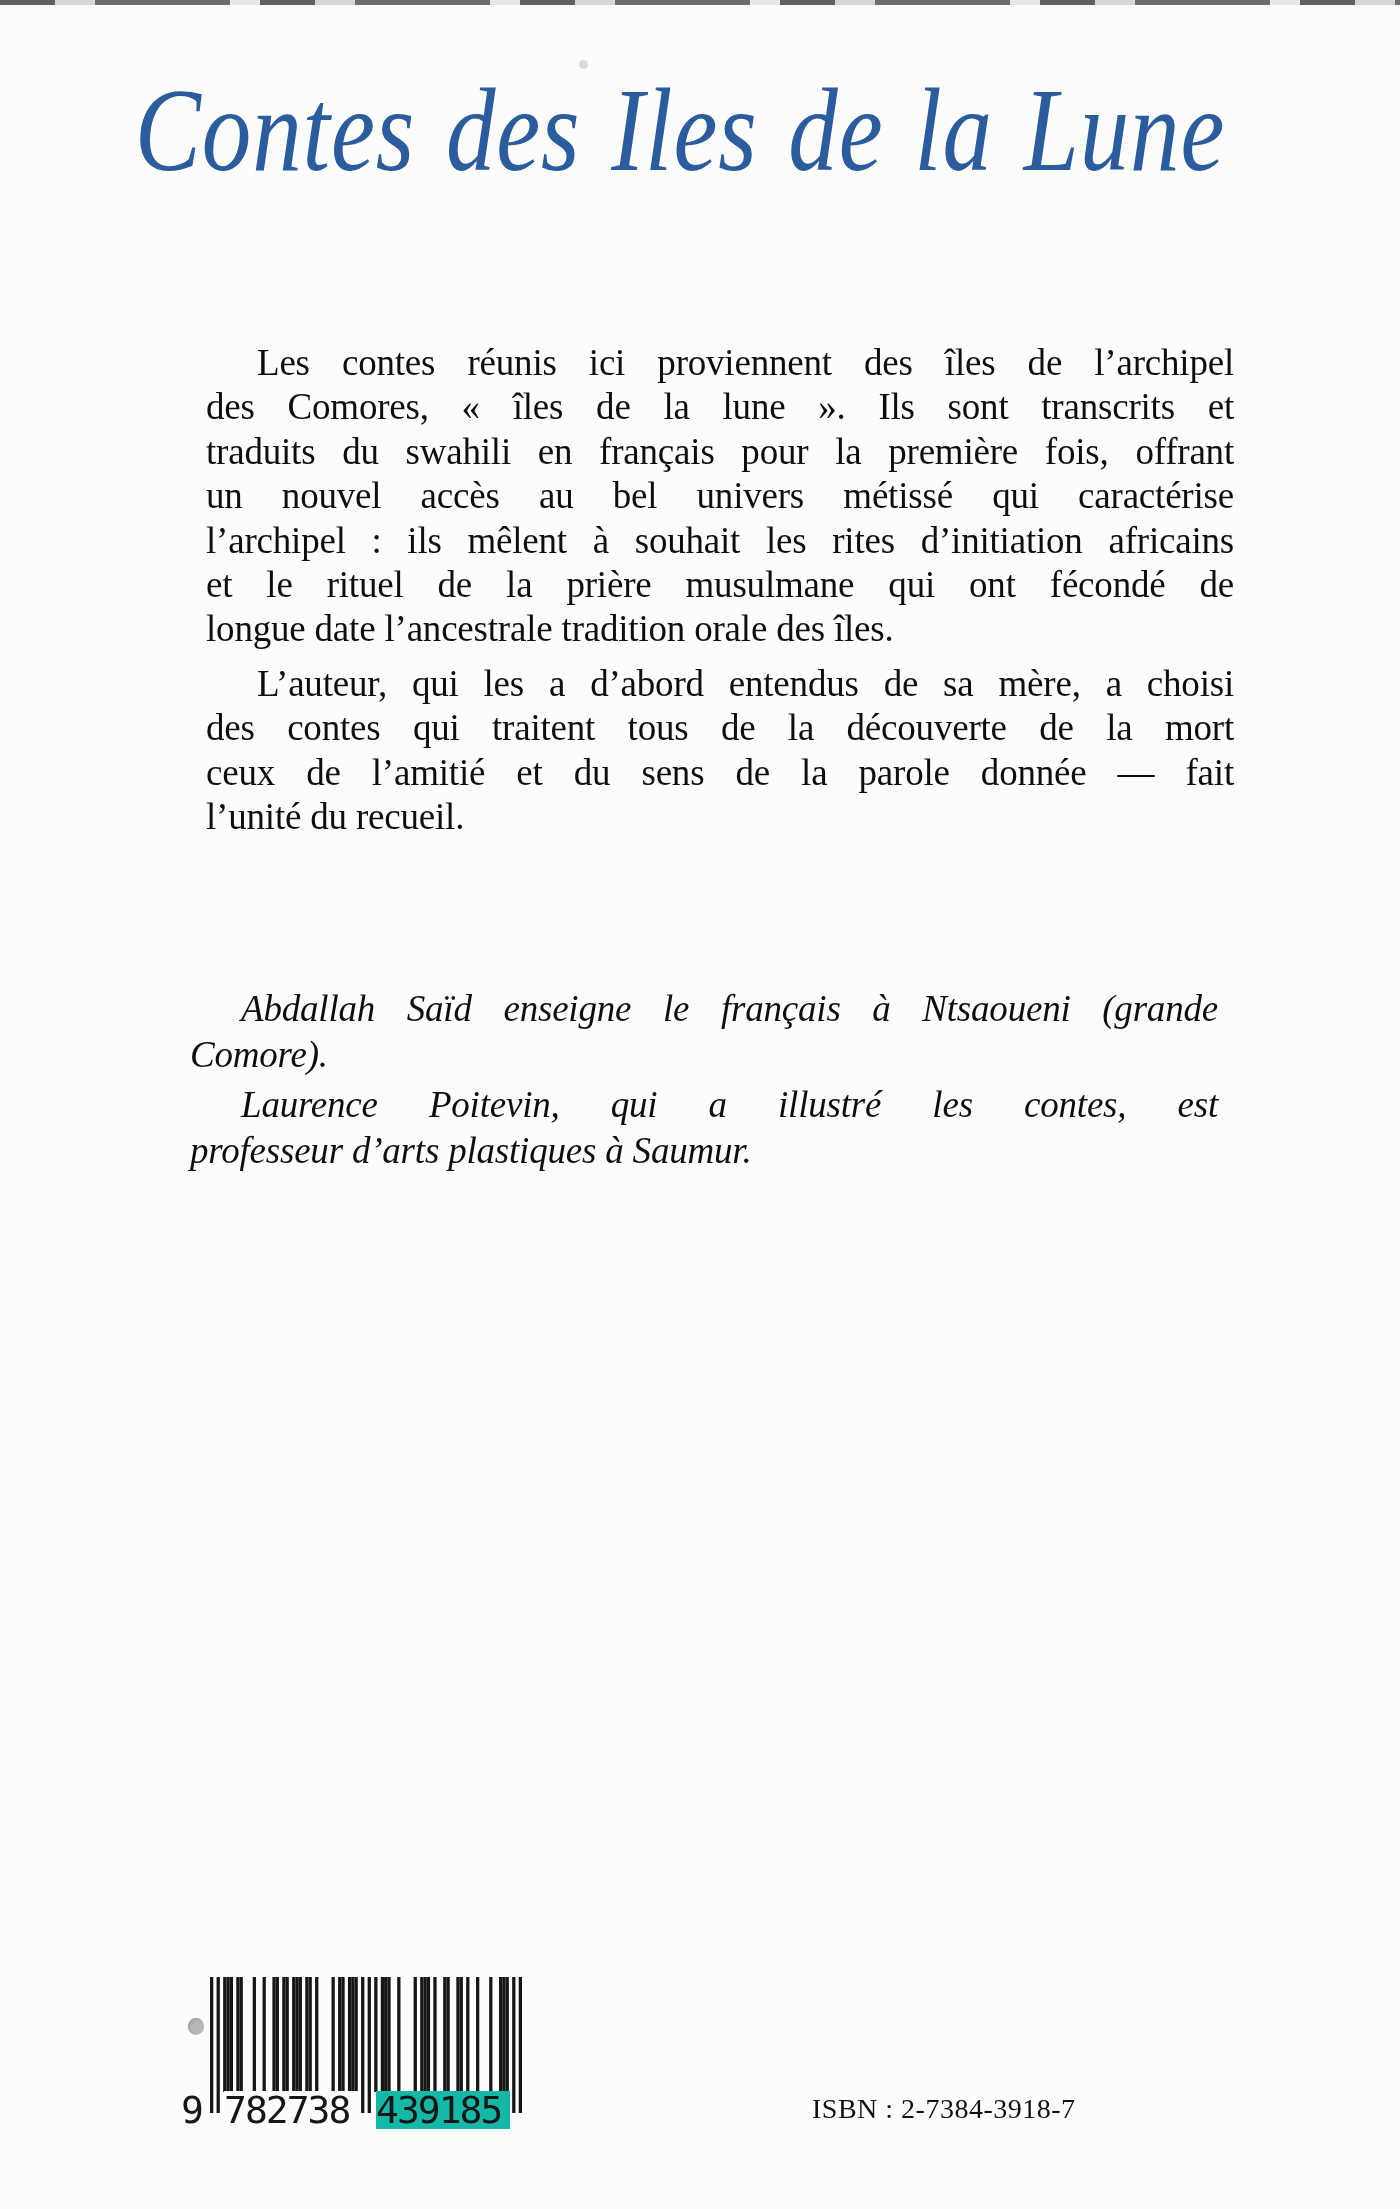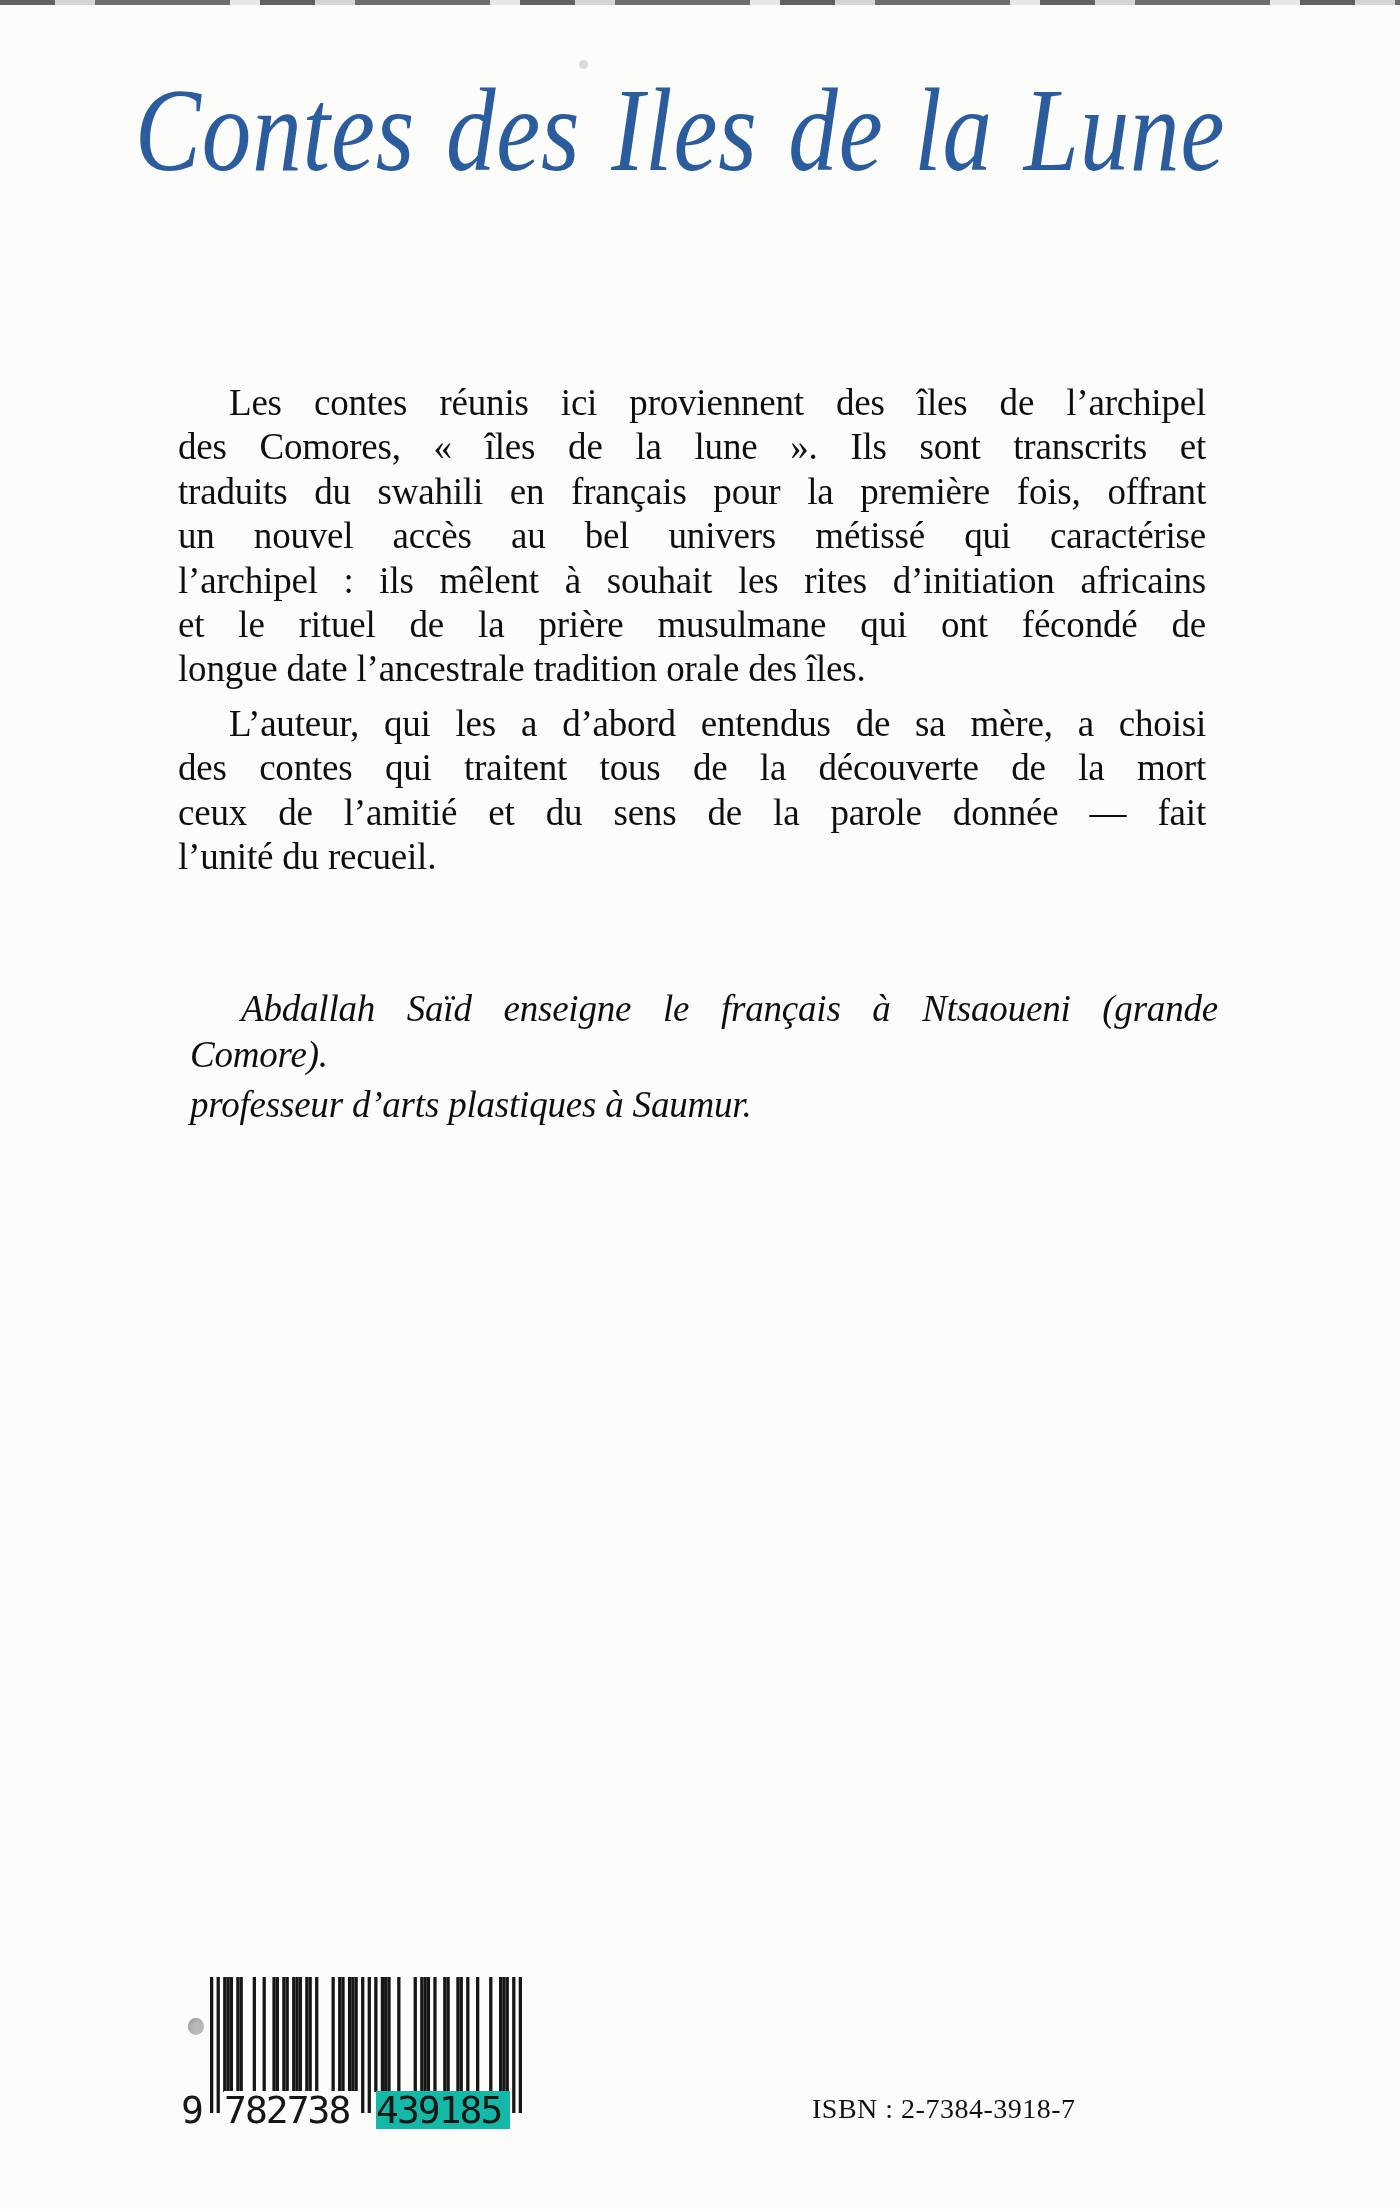--- a/index.html
+++ b/index.html
@@ -37,24 +37,23 @@
     font-size:118px;
     letter-spacing:1px;
     word-spacing:6px;
     transform:scaleX(0.84);
     transform-origin:center;
     white-space:nowrap;
   }
 
   
   .body-block{
-    position:absolute;left:178px;top:341px;width:1028px;
+    position:absolute;left:206px;top:341px;width:1028px;
     font-size:37px;line-height:44.4px;
     letter-spacing:-0.2px;
-    margin-top:40px;
   }
   .body-block .para + .para{margin-top:10px;}
   .line{
     text-align:justify;
     text-align-last:justify;
     white-space:nowrap;
   }
   .line.first{padding-left:51px;}
   .line.last{text-align-last:left;}
 
@@ -124,20 +123,21 @@
         <div class="line last">l’unité du recueil.</div>
       </div>
     </div>
 
   <div class="bio-block">
       <div class="para">
         <div class="line first">Abdallah Saïd enseigne le français à Ntsaoueni (grande</div>
         <div class="line last">Comore).</div>
       </div>
       <div class="para">
+        <div class="line first">Laurence Poitevin, qui a illustré les contes, est</div>
         <div class="line last">professeur d’arts plastiques à Saumur.</div>
       </div>
     </div>
 
   <div class="barcode">
     <svg viewBox="0 0 95 42" preserveAspectRatio="none" aria-hidden="true">
         <rect x="0" y="0" width="1" height="42"></rect>
         <rect x="2" y="0" width="1" height="42"></rect>
         <rect x="4" y="0" width="1" height="35.5"></rect>
         <rect x="5" y="0" width="1" height="35.5"></rect>

